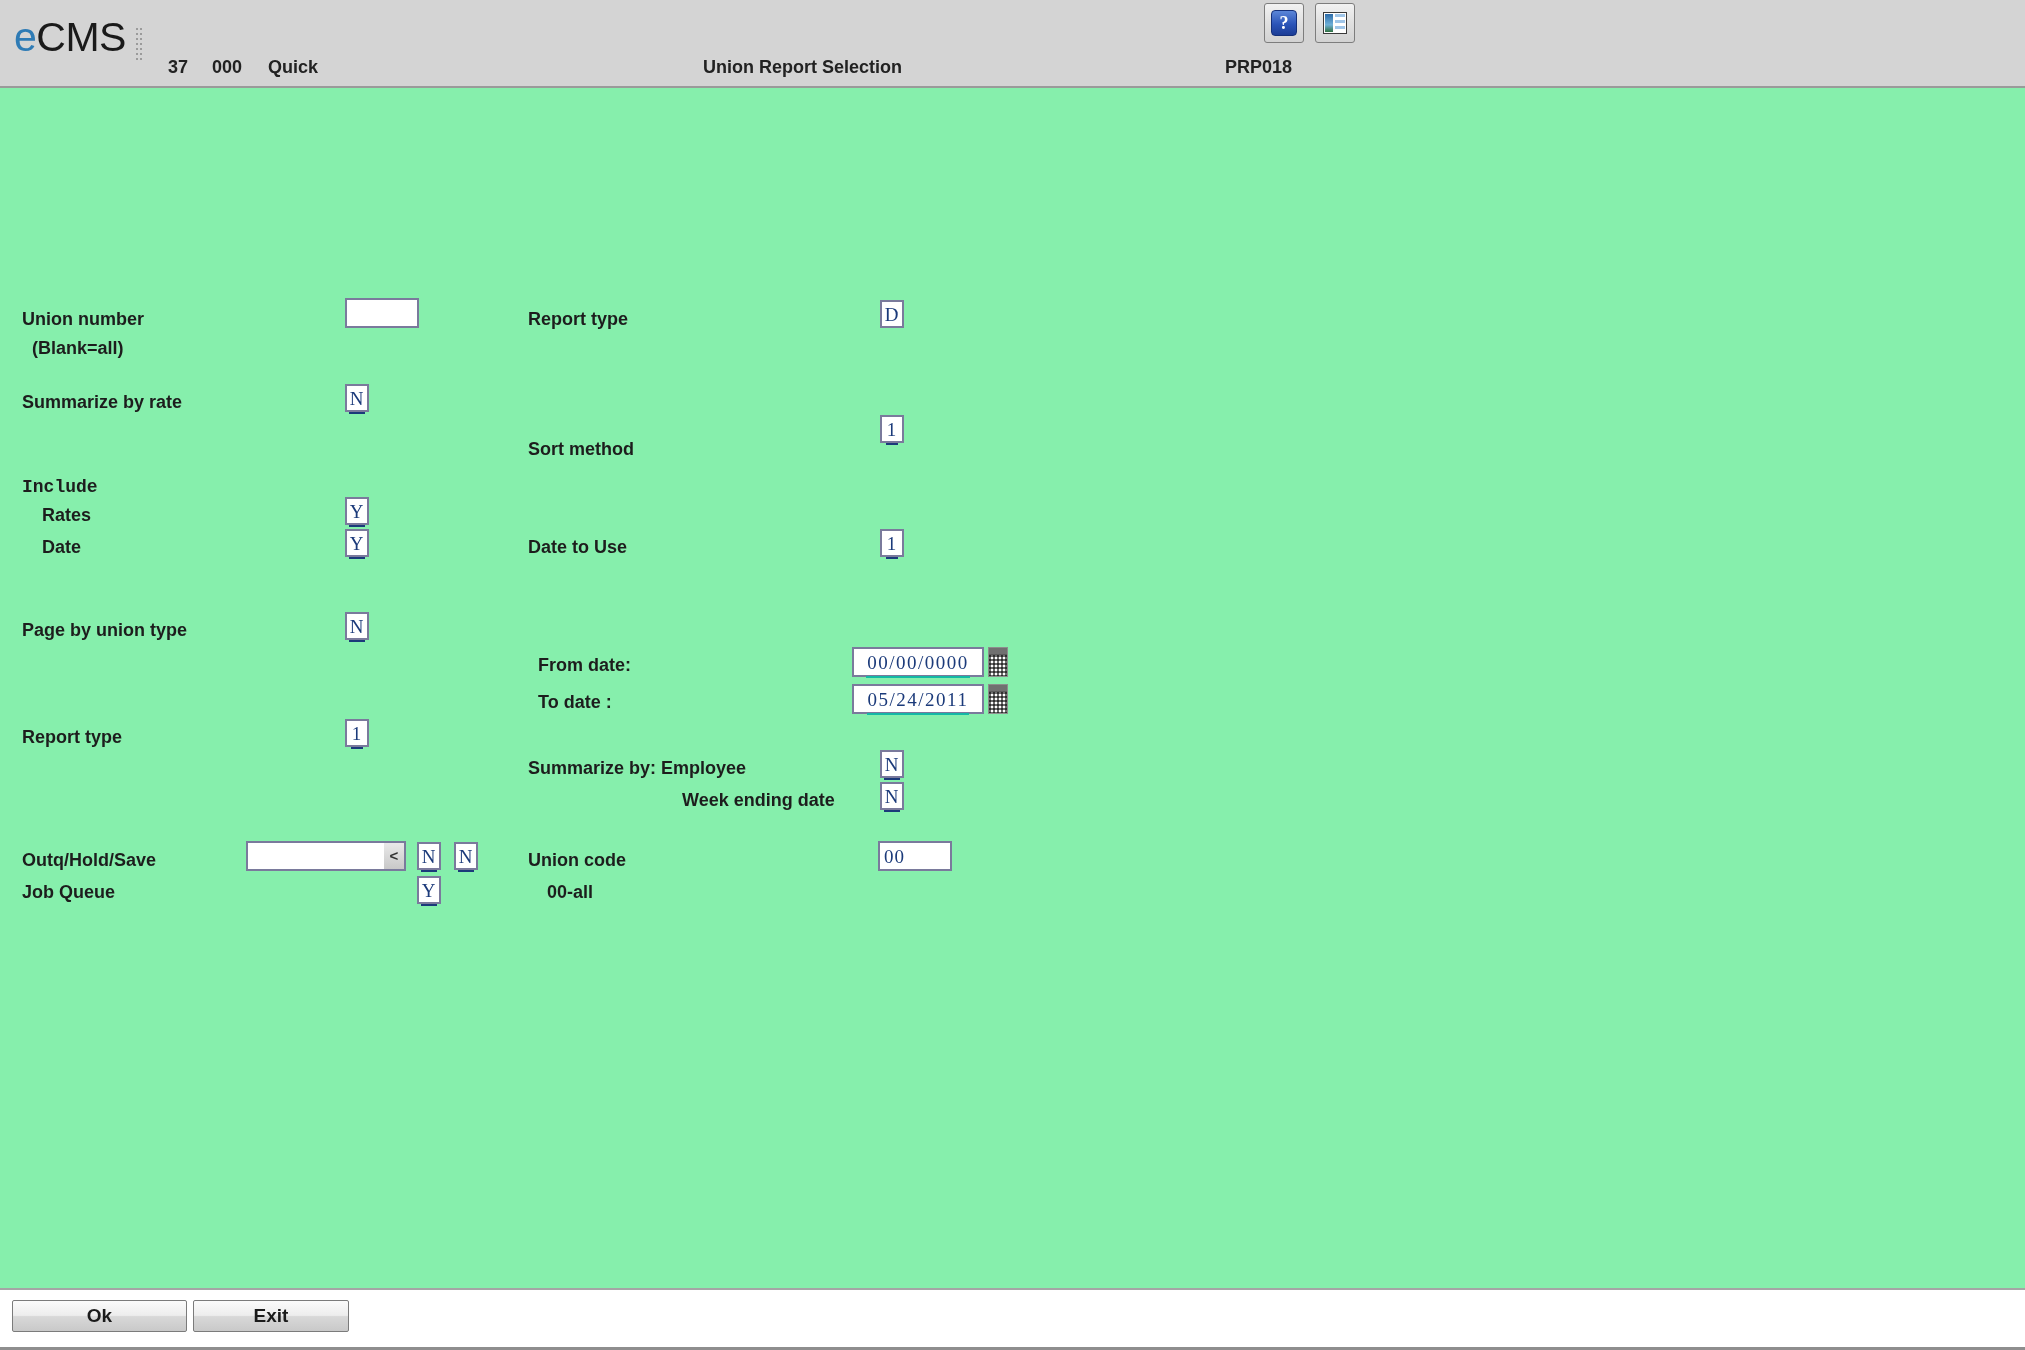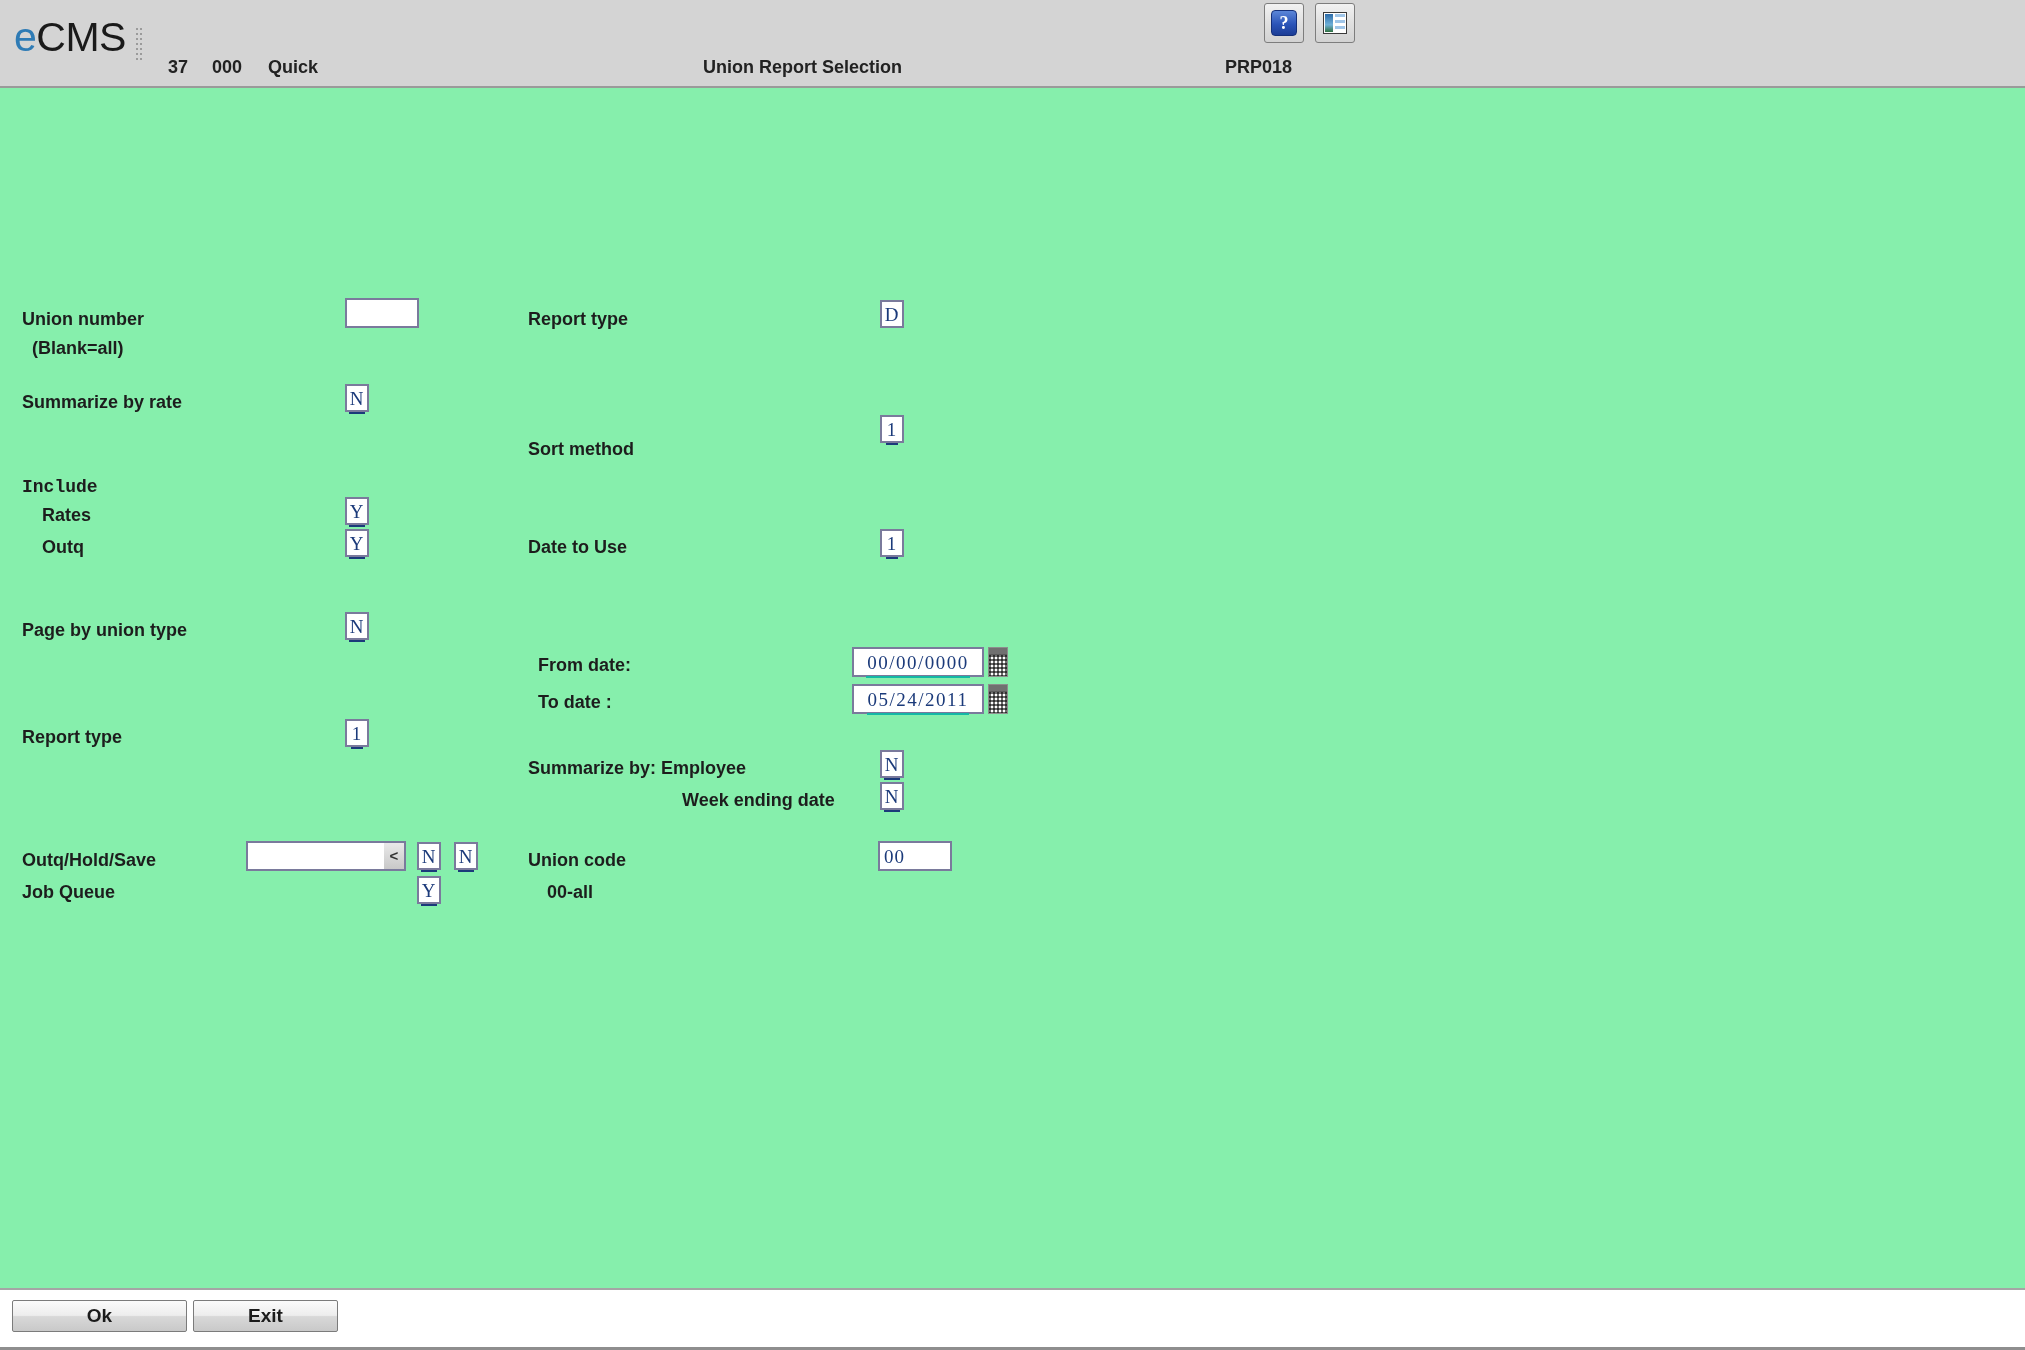--- a/index.html
+++ b/index.html
@@ -262,21 +262,21 @@
     box-sizing: border-box;
     font-size: 19px;
     font-weight: bold;
     color: #1b1b1b;
     font-family: "Liberation Sans", sans-serif;
     text-align: center;
     line-height: 30px;
     cursor: pointer;
   }
   #btn-ok   { left: 12px;  width: 175px; }
-  #btn-exit { left: 193px; width: 145px; }
+  #btn-exit { left: 193px; width: 156px; }
 </style>
 </head>
 <body>
 
 <div id="header">
 
   <div id="logo">
     <span class="logo-e">e</span><span class="logo-cms">CMS</span>
   </div>
 
@@ -307,21 +307,21 @@
   <div class="fld fld-union-number" style="left:345px; top:210px;"></div>
 
   <div class="lbl" style="left:22px;  top:305px;">Summarize by rate</div>
   <div class="fld fld-char" style="left:345px; top:296px;"><span class="u">N</span></div>
 
   <div class="lbl" style="left:22px;  top:390px;font-family:Liberation Mono, monospace;">Include</div>
 
   <div class="lbl" style="left:42px;  top:418px;">Rates</div>
   <div class="fld fld-char" style="left:345px; top:409px;"><span class="u">Y</span></div>
 
-  <div class="lbl" style="left:42px;  top:450px;">Outq</div>
+  <div class="lbl" style="left:42px;  top:450px;">Date</div>
   <div class="fld fld-char" style="left:345px; top:441px;"><span class="u">Y</span></div>
 
   <div class="lbl" style="left:22px;  top:533px;">Page by union type</div>
   <div class="fld fld-char" style="left:345px; top:524px;"><span class="u">N</span></div>
 
   <div class="lbl" style="left:22px;  top:640px;">Report type</div>
   <div class="fld fld-char" style="left:345px; top:631px;"><span class="u">1</span></div>
 
   <div class="lbl" style="left:22px;  top:763px;">Outq/Hold/Save</div>
   <div class="fld fld-outq" style="left:246px; top:753px;"></div>

